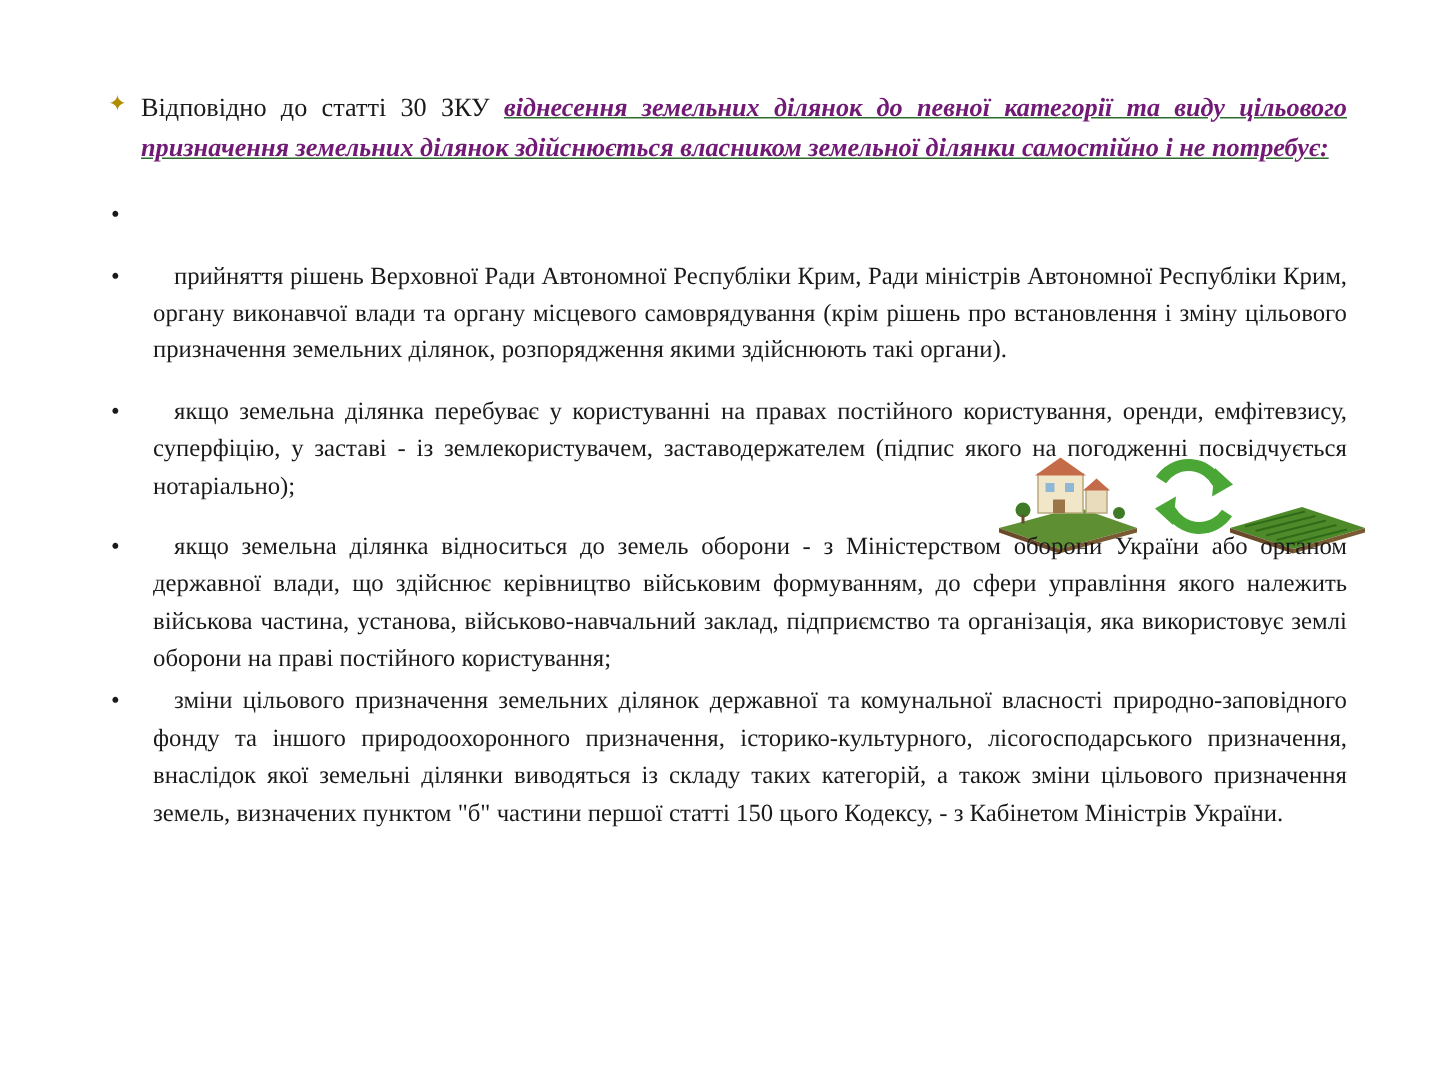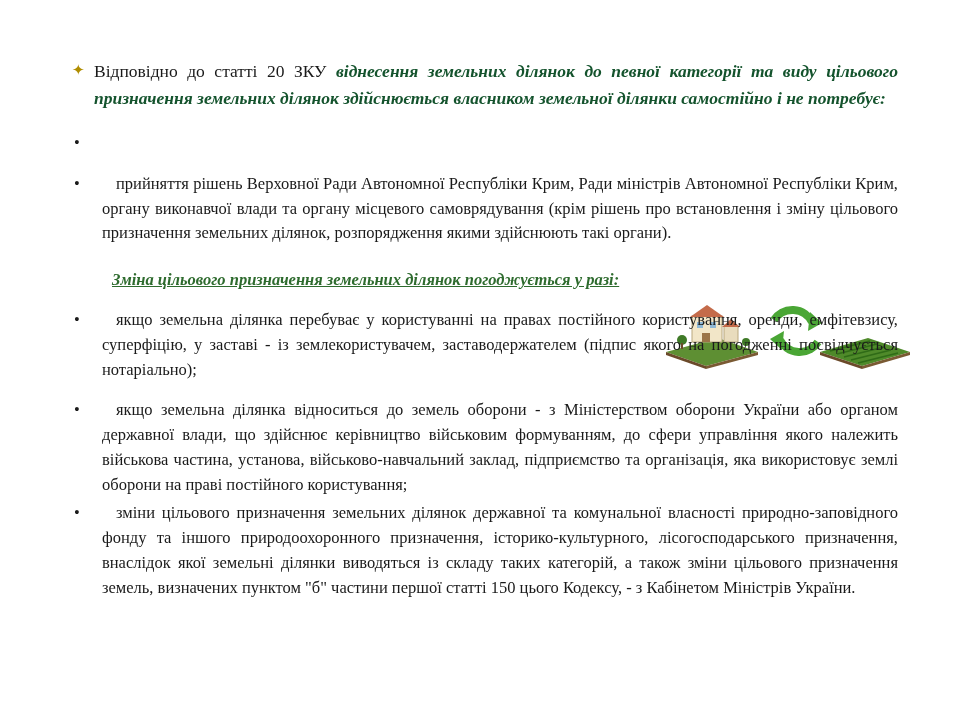--- a/index.html
+++ b/index.html
@@ -37,21 +37,22 @@
     color: #b08d00;
     font-size: 15px;
     line-height: 1.3;
   }
   .intro-lead {
     font-size: 17.5px;
   }
   .intro-em {
     font-style: italic;
     font-weight: bold;
-    color: #14532d;
+    color: #701a75;
+    text-decoration: underline;
     text-decoration-color: #2e6b2e;
   }
   
   .para {
     position: relative;
     font-size: 16.5px;
     line-height: 1.5;
     text-align: justify;
     margin: 0 0 16px 0;
     padding-left: 30px;
@@ -89,21 +90,21 @@
   }
   .illu-svg { display: block; }
 </style>
 </head>
 <body>
 
 <div class="slide">
 
   <p class="intro">
     <span class="diamond-bullet">✦</span>
-    <span class="intro-lead">Відповідно до статті 20 ЗКУ</span>
+    <span class="intro-lead">Відповідно до статті 30 ЗКУ</span>
     <span class="intro-em">віднесення земельних ділянок до певної категорії та виду цільового призначення земельних ділянок здійснюється власником земельної ділянки самостійно і не потребує:</span>
   </p>
 
   <p class="para">
     <span class="dash">•</span>
     <span class="first-indent"></span>
   </p>
 
   <p class="para">
     <span class="dash">•</span>
@@ -146,21 +147,20 @@
           <line x1="168" y1="51" x2="208" y2="41"></line>
           <line x1="175" y1="54" x2="215" y2="44"></line>
           <line x1="182" y1="57" x2="222" y2="47"></line>
           <line x1="189" y1="60" x2="229" y2="50"></line>
           <line x1="196" y1="63" x2="236" y2="53"></line>
         </g>
       </g>
     </svg>
   </div>
 
-  <p class="subhead">Зміна цільового призначення земельних ділянок погоджується у разі:</p>
 
   <p class="para">
     <span class="dash">•</span>
     <span class="first-indent"></span><span>якщо земельна ділянка перебуває у користуванні на правах постійного користування, оренди, емфітевзису, суперфіцію, у заставі - із землекористувачем, заставодержателем (підпис якого на погодженні посвідчується нотаріально);</span>
   </p>
 
   <p class="para tight">
     <span class="dash">•</span>
     <span class="first-indent"></span><span>якщо земельна ділянка відноситься до земель оборони - з Міністерством оборони України або органом державної влади, що здійснює керівництво військовим формуванням, до сфери управління якого належить військова частина, установа, військово-навчальний заклад, підприємство та організація, яка використовує землі оборони на праві постійного користування;</span>
   </p>

